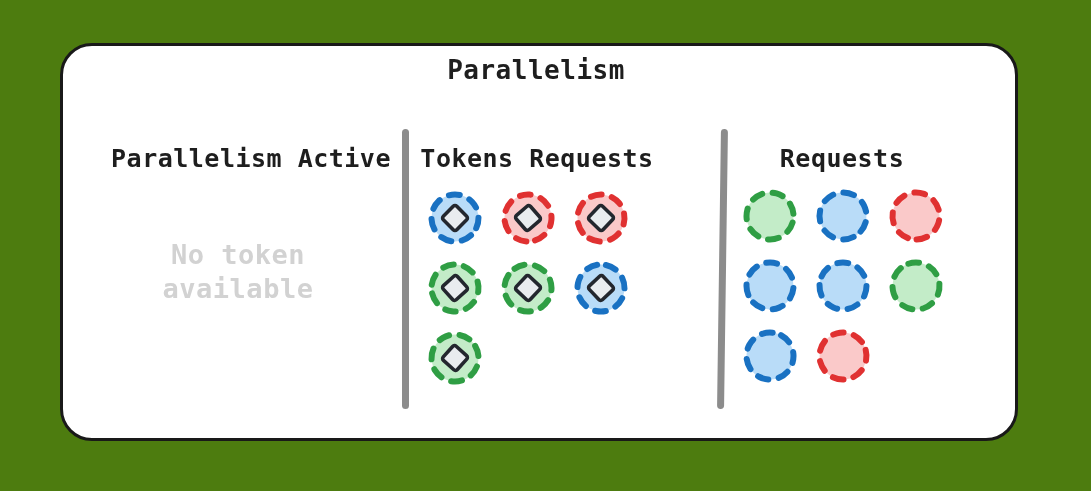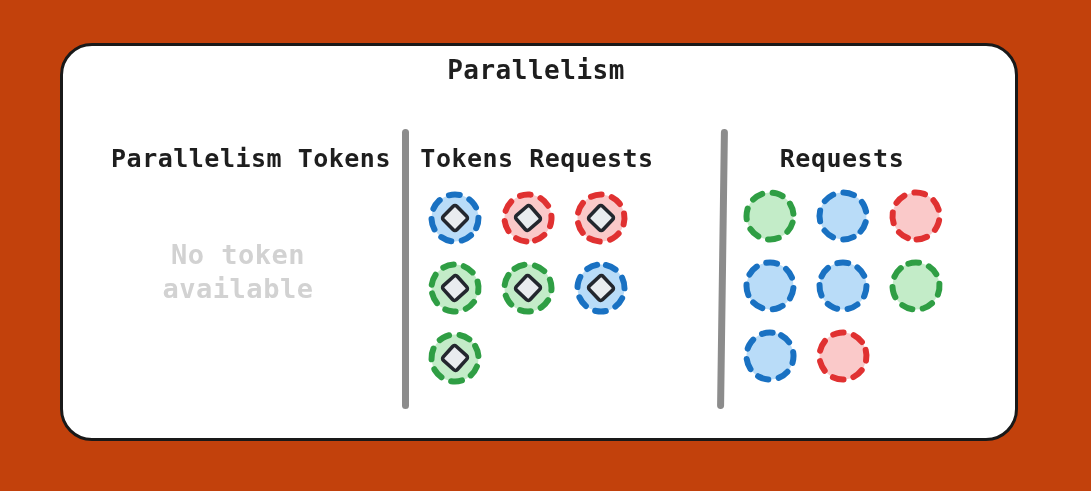--- a/index.html
+++ b/index.html
@@ -5,21 +5,21 @@
   html, body {
     margin: 0;
     padding: 0;
     background: #ffffff;
     font-family: "DejaVu Sans Mono", "Liberation Mono", monospace;
   }
   .canvas {
     position: relative;
     width: 1091px;
     height: 491px;
-    background: #c2410c;
+    background: #4d7c0f;
     overflow: hidden;
   }
   .frame {
     position: absolute;
     left: 60px;
     top: 43px;
     width: 958px;
     height: 398px;
     border: 3px solid var(--frame-border, #191919);
     border-radius: 32px;
@@ -89,21 +89,21 @@
 </style>
 </head>
 <body>
 
 <div class="canvas">
 
   <div class="frame"></div>
 
   <div class="diagram-title">Parallelism</div>
 
-  <div class="section-heading h-tokens">Parallelism Tokens</div>
+  <div class="section-heading h-tokens">Parallelism Active</div>
 
   <div class="section-heading h-active">Tokens Requests</div>
 
   <div class="section-heading h-waitlist">Requests</div>
 
   <div class="empty-message">
     <div>No token</div>
     <div>available</div>
   </div>
 

